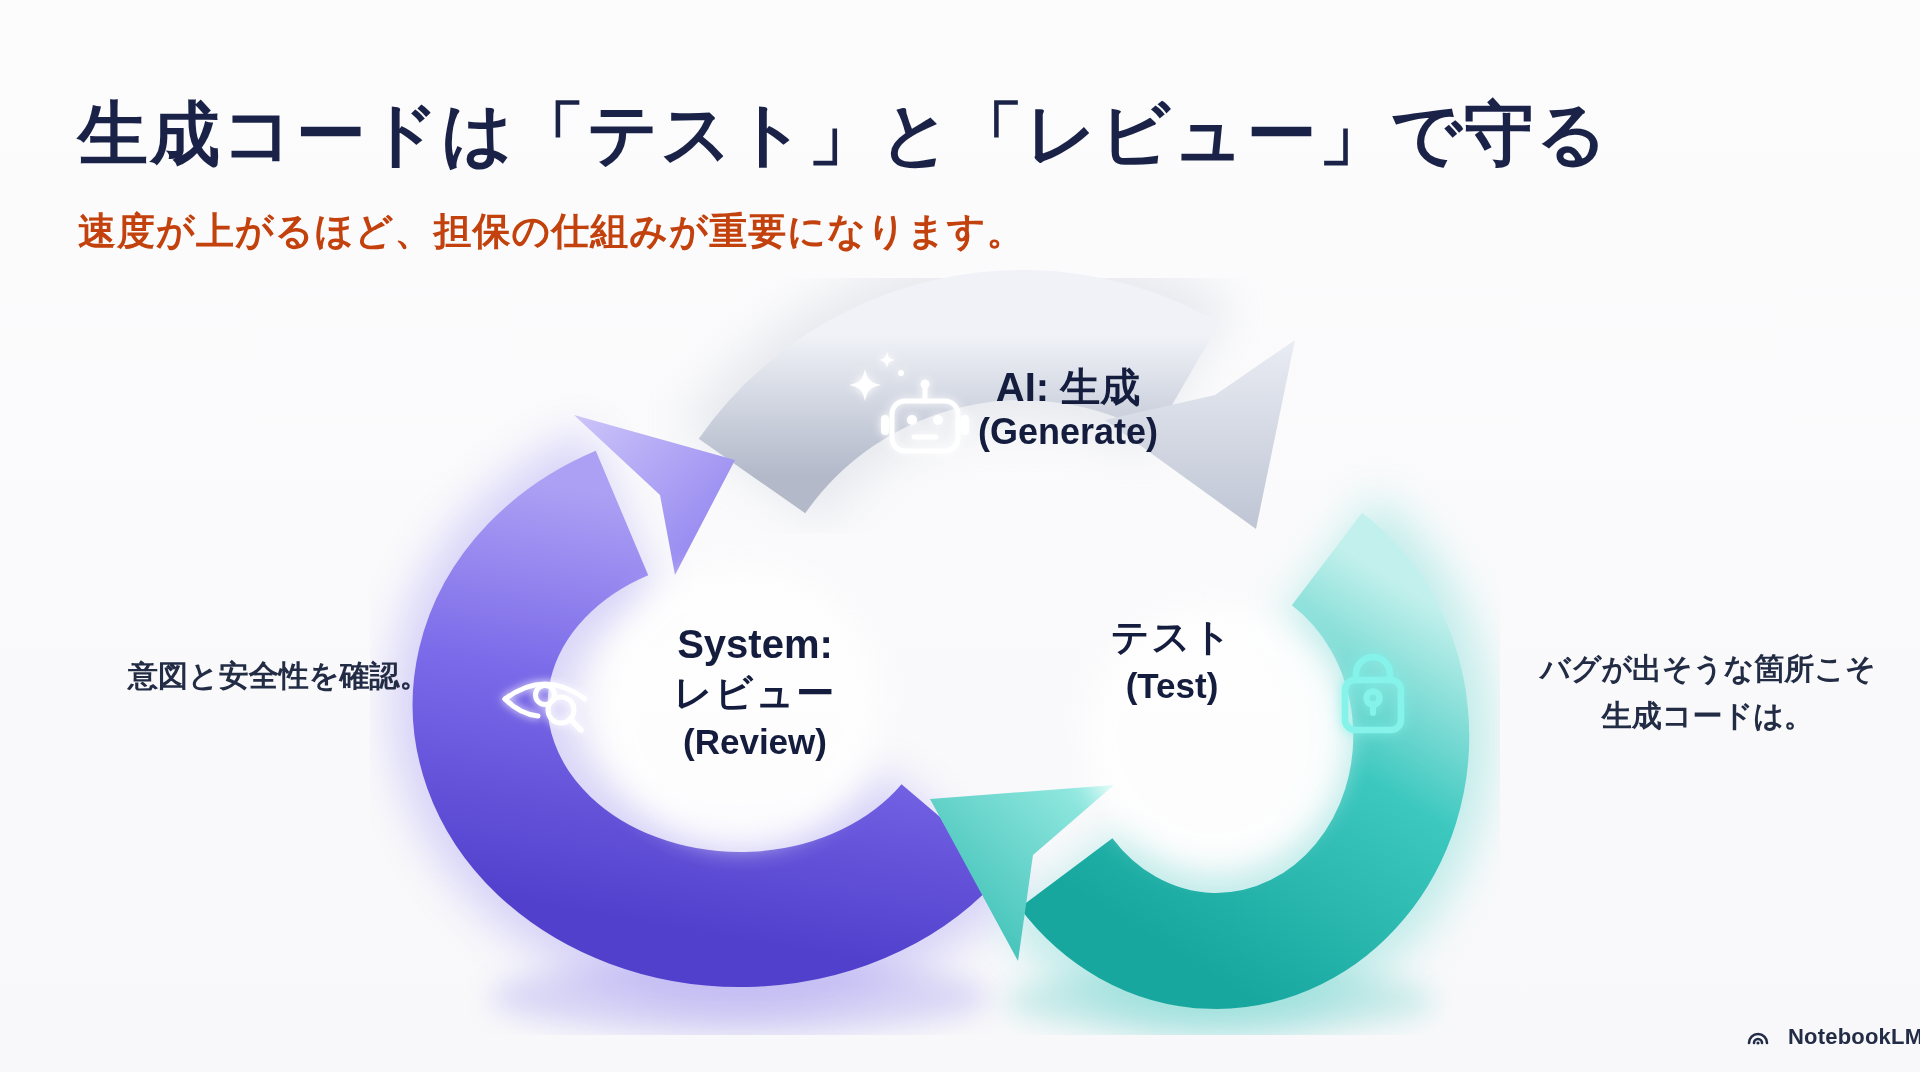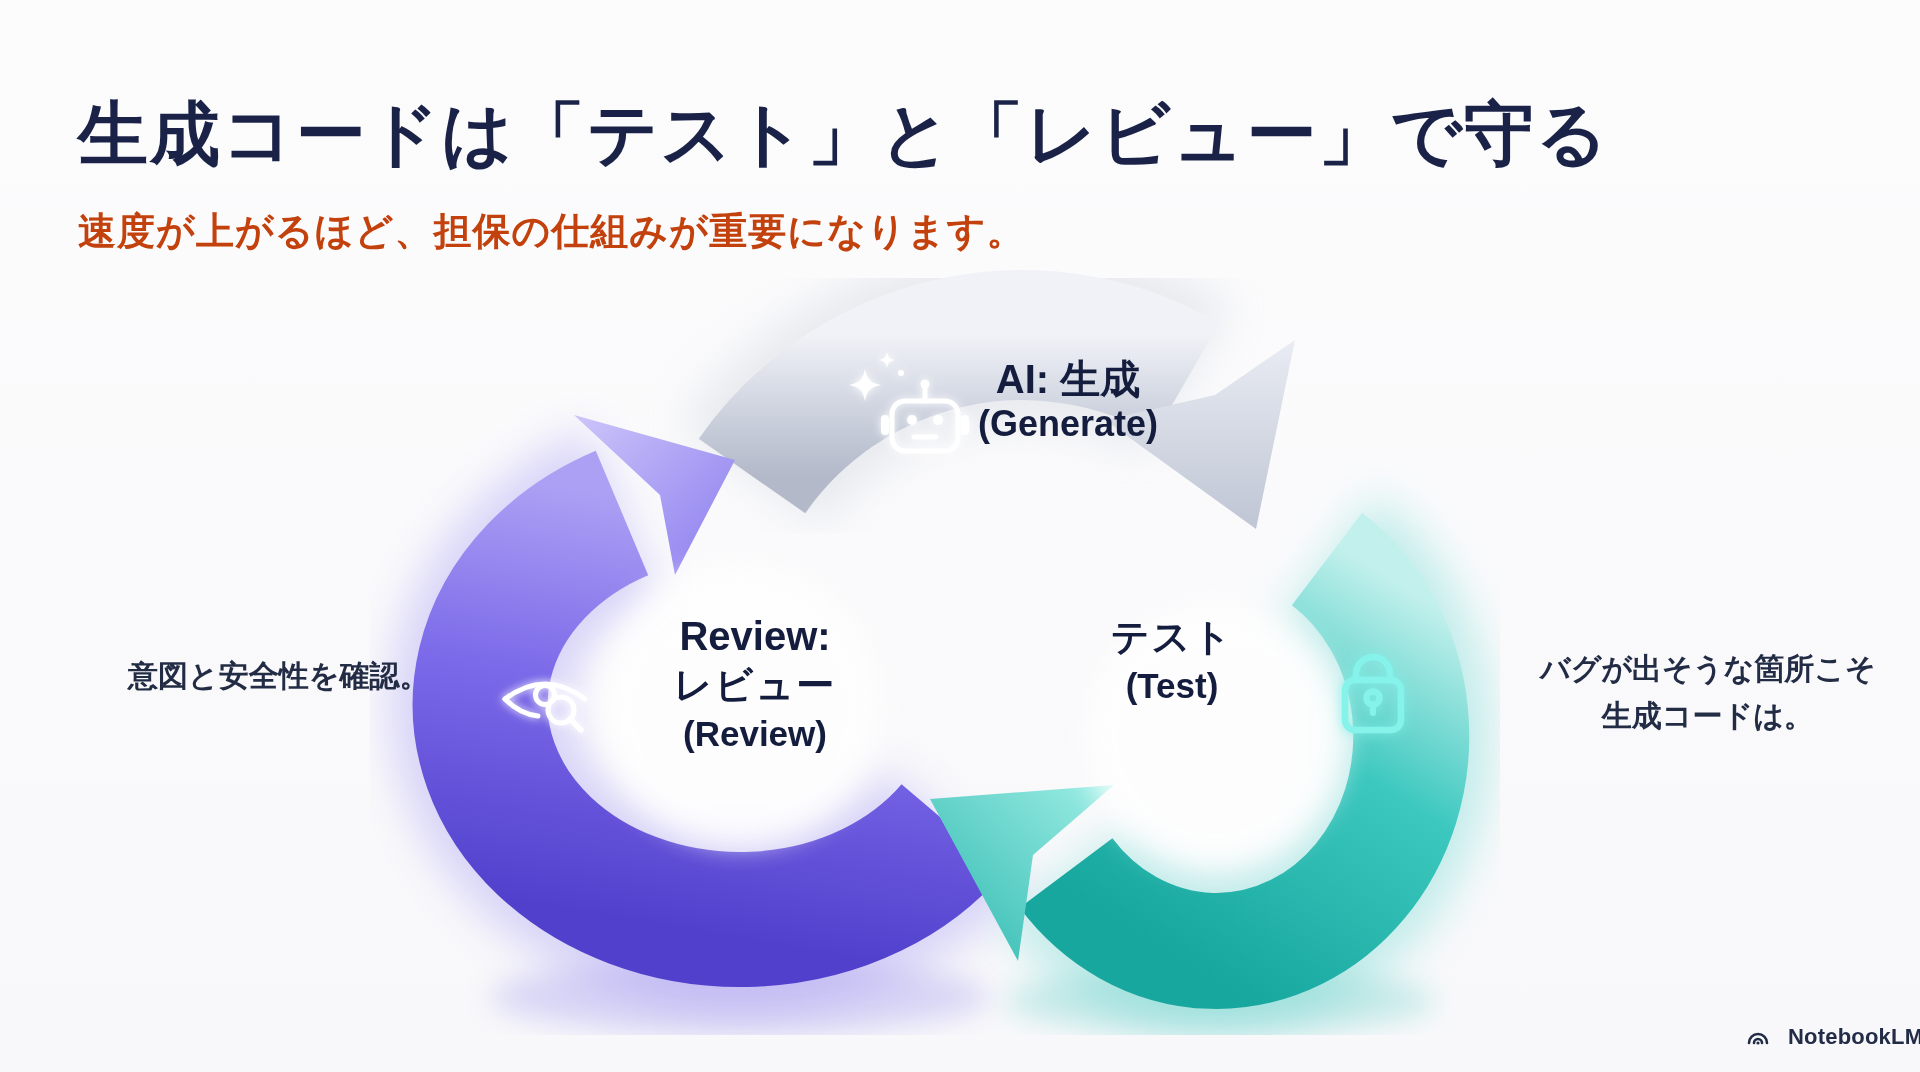--- a/index.html
+++ b/index.html
@@ -17,21 +17,21 @@
   .subtitle{
     left:78px;top:206px;font-size:38px;font-weight:700;letter-spacing:1px;
     color:#c2410c;white-space:nowrap;
   }
   .note{
     font-size:30px;font-weight:600;color:#232c45;white-space:nowrap;
   }
   .note-left{left:128px;top:656px;}
   .note-right{left:1540px;top:646px;line-height:1.55;text-align:center;}
   .node-label{width:320px;text-align:center;color:#141d3d;}
-  .node-label .l1{font-size:40px;font-weight:800;line-height:48px;}
+  .node-label .l1{font-size:40px;font-weight:800;line-height:48px;margin-top:8px;}
   .node-label .l2{font-size:38px;font-weight:800;line-height:50px;letter-spacing:2px;}
   .node-label .l3{font-size:35px;font-weight:700;line-height:48px;}
   .ai-label{left:908px;top:356px;}
   .ai-label .l1{font-size:40px;font-weight:800;line-height:46px;}
   .ai-label .l3{font-size:36px;font-weight:700;line-height:44px;}
   .human-label{left:595px;top:612px;}
   .system-label{left:1012px;top:612px;}
   .footer{
     left:1746px;top:1024px;display:flex;align-items:center;gap:18px;
   }
@@ -141,21 +141,21 @@
     <line x1="0" y1="17" x2="0" y2="25" stroke-width="6"></line>
   </g>
 </svg>
 
 <div class="abs node-label ai-label">
   <div class="l1">AI: 生成</div>
   <div class="l3">(Generate)</div>
 </div>
 
 <div class="abs node-label human-label">
-  <div class="l1">Review:</div>
+  <div class="l1">System:</div>
   <div class="l2">レビュー</div>
   <div class="l3">(Review)</div>
 </div>
 
 <div class="abs node-label system-label">
   <div class="l2">テスト</div>
   <div class="l3">(Test)</div>
 </div>
 
 <div class="abs note note-left">意図と安全性を確認。</div>

